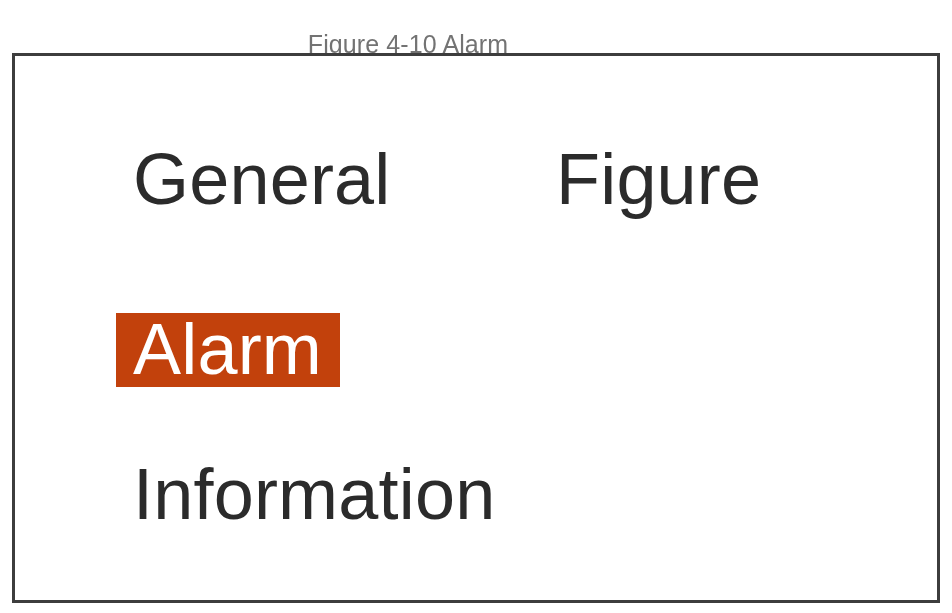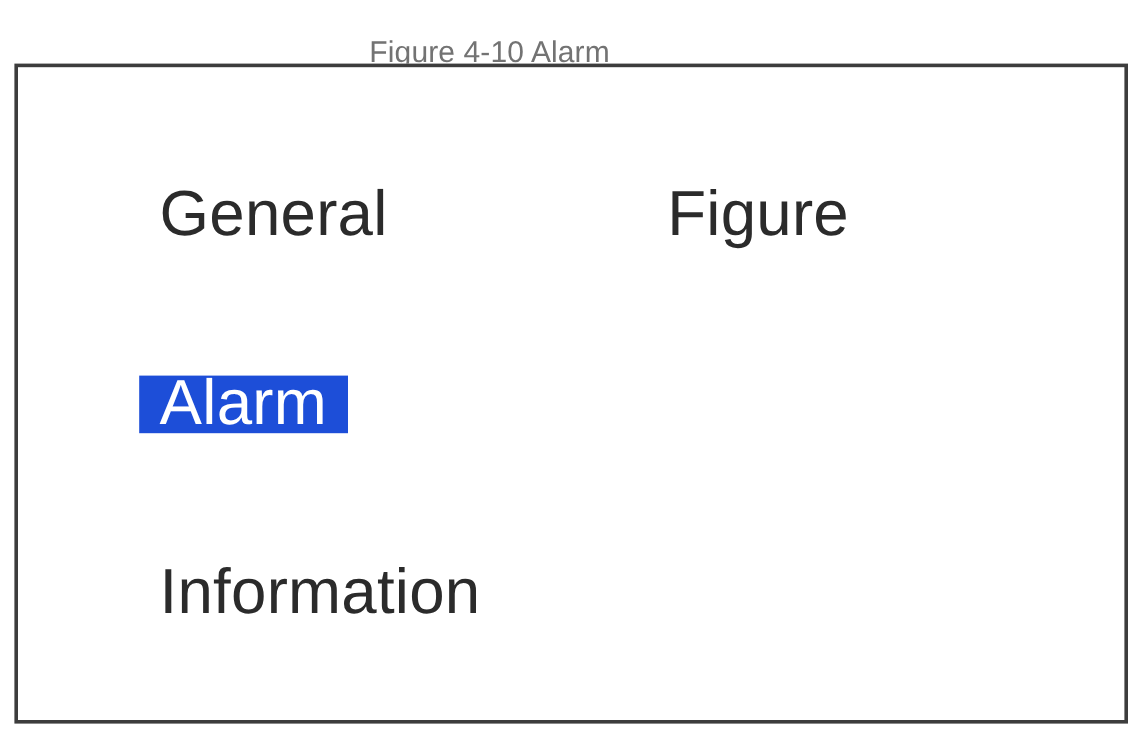--- a/index.html
+++ b/index.html
@@ -57,41 +57,41 @@
     top: 0;
     width: 100%;
     height: 100%;
   }
 
   .menu-item {
     position: absolute;
     display: flex;
     align-items: center;
     height: 58px;
-    font-size: 53px;
+    font-size: 72px;
     line-height: 58px;
     font-weight: 300;
     color: #2b2b2b;
     white-space: nowrap;
     letter-spacing: 0.2px;
   }
 
   
   .col-left  { left: 118px; }
   .col-right { left: 541px; }
 
   .row-1 { top: 94px; }
   .row-2 { top: 261px; }
   .row-3 { top: 409px; justify-content: flex-end; }
 
   
   .menu-item.selected {
-    background: #1d4ed8;
+    background: #c2410c;
     color: #ffffff;
-    height: 48px;
+    height: 74px;
     padding: 0 18px 0 17px;
     top: 257px;
     left: 101px;
     font-weight: 300;
   }
   .menu-item.selected .label {
     position: relative;
     top: -1px;
   }
 

